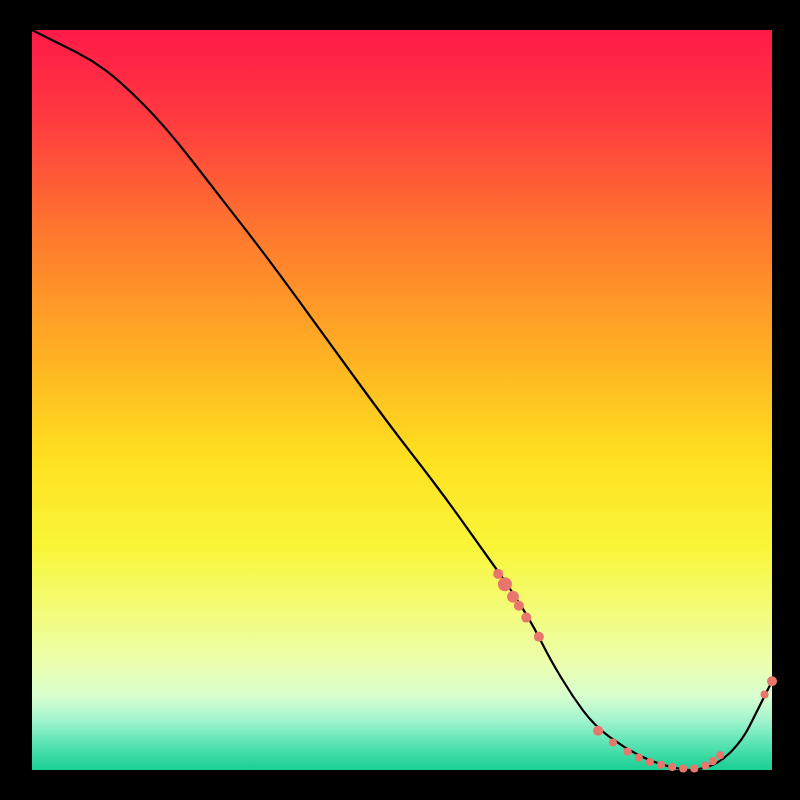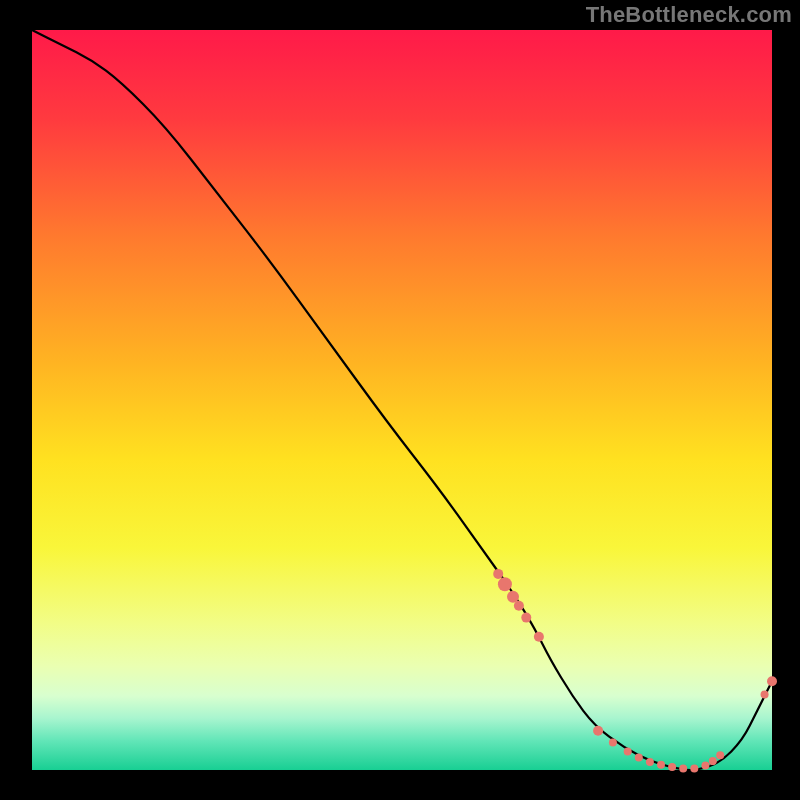--- a/index.html
+++ b/index.html
@@ -47,21 +47,20 @@
     top: 0;
     width: 100%;
     height: 100%;
     overflow: visible;
   }
 </style>
 </head>
 <body>
 
 <div class="wrap">
-  <div class="attribution">TheBottleneck.com</div>
 
   <div class="plot">
     <div class="gradient" style="background: linear-gradient(rgb(255, 26, 73) 0%, rgb(255, 58, 63) 12%, rgb(255, 122, 46) 28%, rgb(255, 180, 34) 45%, rgb(255, 225, 32) 58%, rgb(249, 246, 58) 70%, rgb(242, 253, 133) 80%, rgb(234, 255, 178) 86%, rgb(216, 255, 207) 90%, rgb(168, 245, 207) 93%, rgb(99, 230, 184) 96%, rgb(24, 207, 147) 100%);"></div>
     <svg class="curve" viewBox="0 0 740 740" preserveAspectRatio="none">
       <path id="curve-path" fill="none" stroke-width="2.2" d="M 0.0 0.0 Q 0.0 0.0 14.8 7.4 Q 29.6 14.8 44.4 22.2 Q 59.2 29.6 74.0 40.7 Q 88.8 51.8 111.0 74.0 Q 133.2 96.2 159.1 129.5 Q 185.0 162.8 210.9 196.1 Q 236.8 229.4 266.4 270.1 Q 296.0 310.8 325.6 351.5 Q 355.2 392.2 381.1 425.5 Q 407.0 458.8 425.5 484.7 Q 444.0 510.6 462.5 536.5 Q 481.0 562.4 492.1 580.9 Q 503.2 599.4 510.6 614.2 Q 518.0 629.0 529.1 647.5 Q 540.2 666.0 551.3 680.8 Q 562.4 695.6 577.2 706.7 Q 592.0 717.8 606.8 725.2 Q 621.6 732.6 636.4 736.3 Q 651.2 740.0 658.6 740.0 Q 666.0 740.0 677.1 736.3 Q 688.2 732.6 699.3 721.5 Q 710.4 710.4 717.8 695.6 Q 725.2 680.8 732.6 666.0 T 740.0 651.2 " stroke="#000000"></path>
       <g id="markers">
           <circle cx="466.2" cy="543.9" r="5" fill="#e8766d"></circle>
           <circle cx="472.9" cy="554.3" r="7" fill="#e8766d"></circle>
           <circle cx="481.0" cy="566.8" r="6" fill="#e8766d"></circle>
           <circle cx="486.9" cy="575.7" r="5" fill="#e8766d"></circle>

